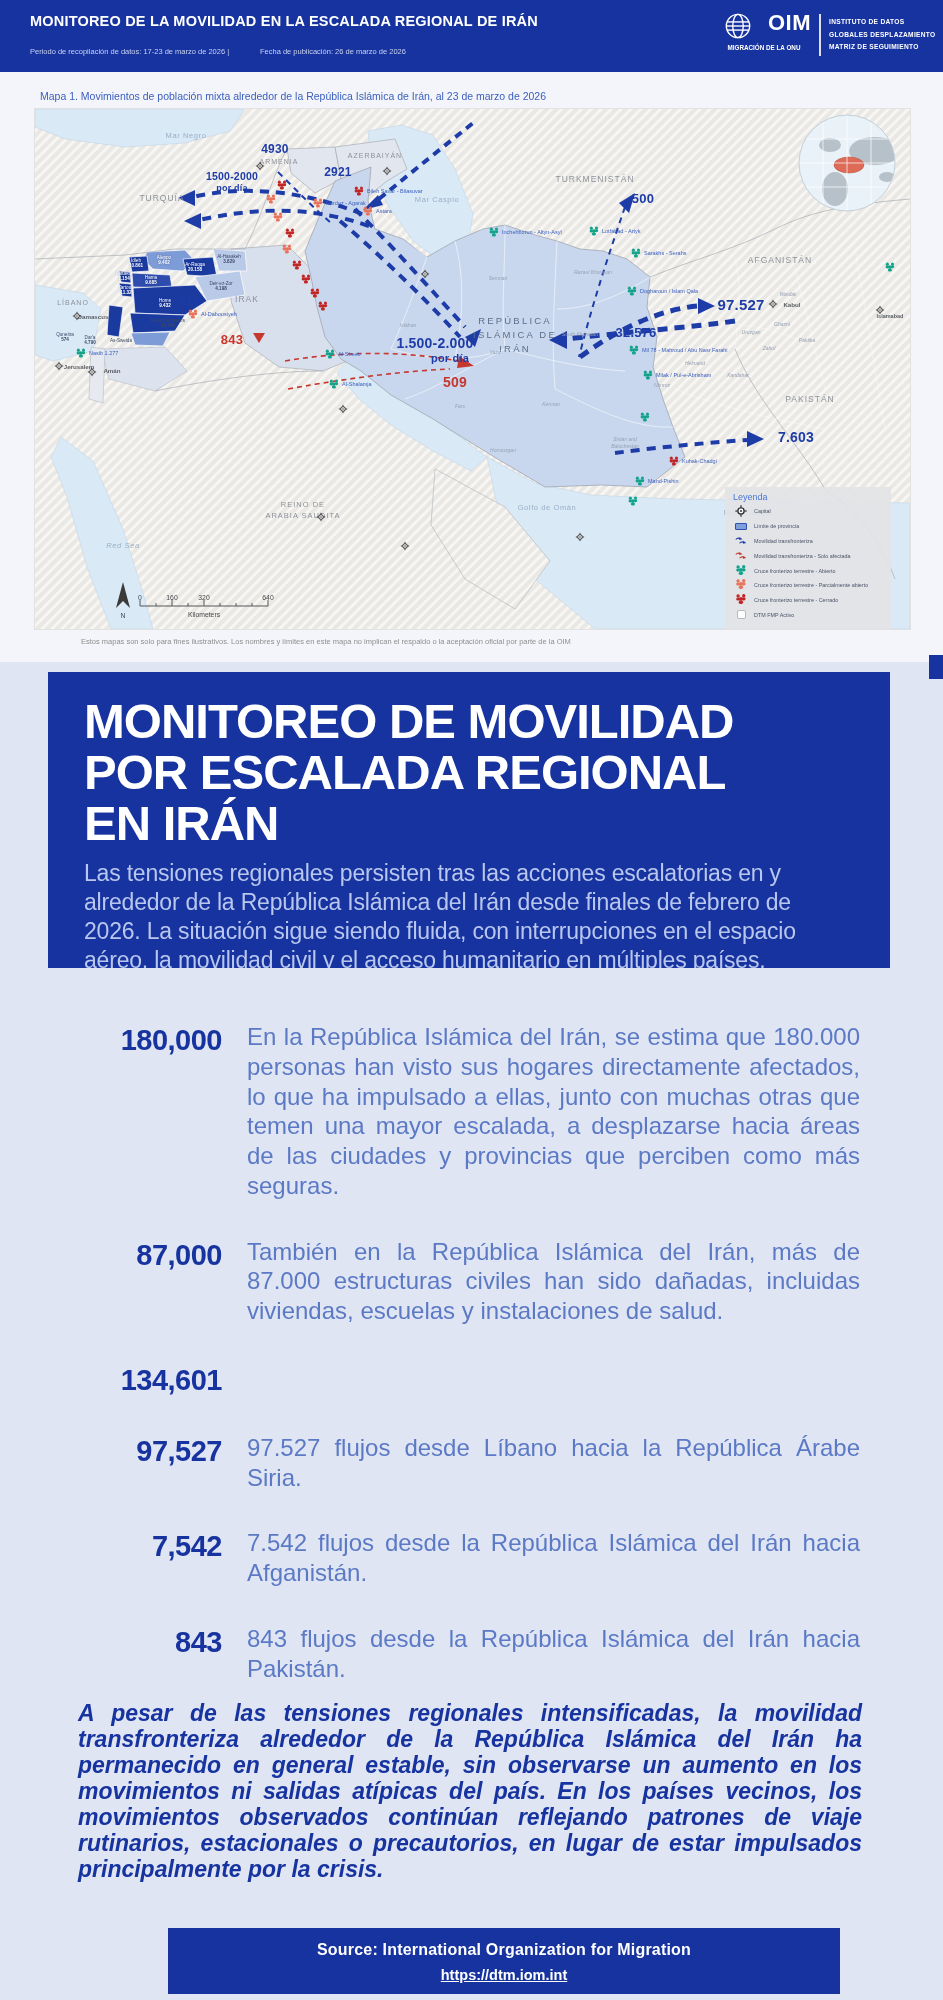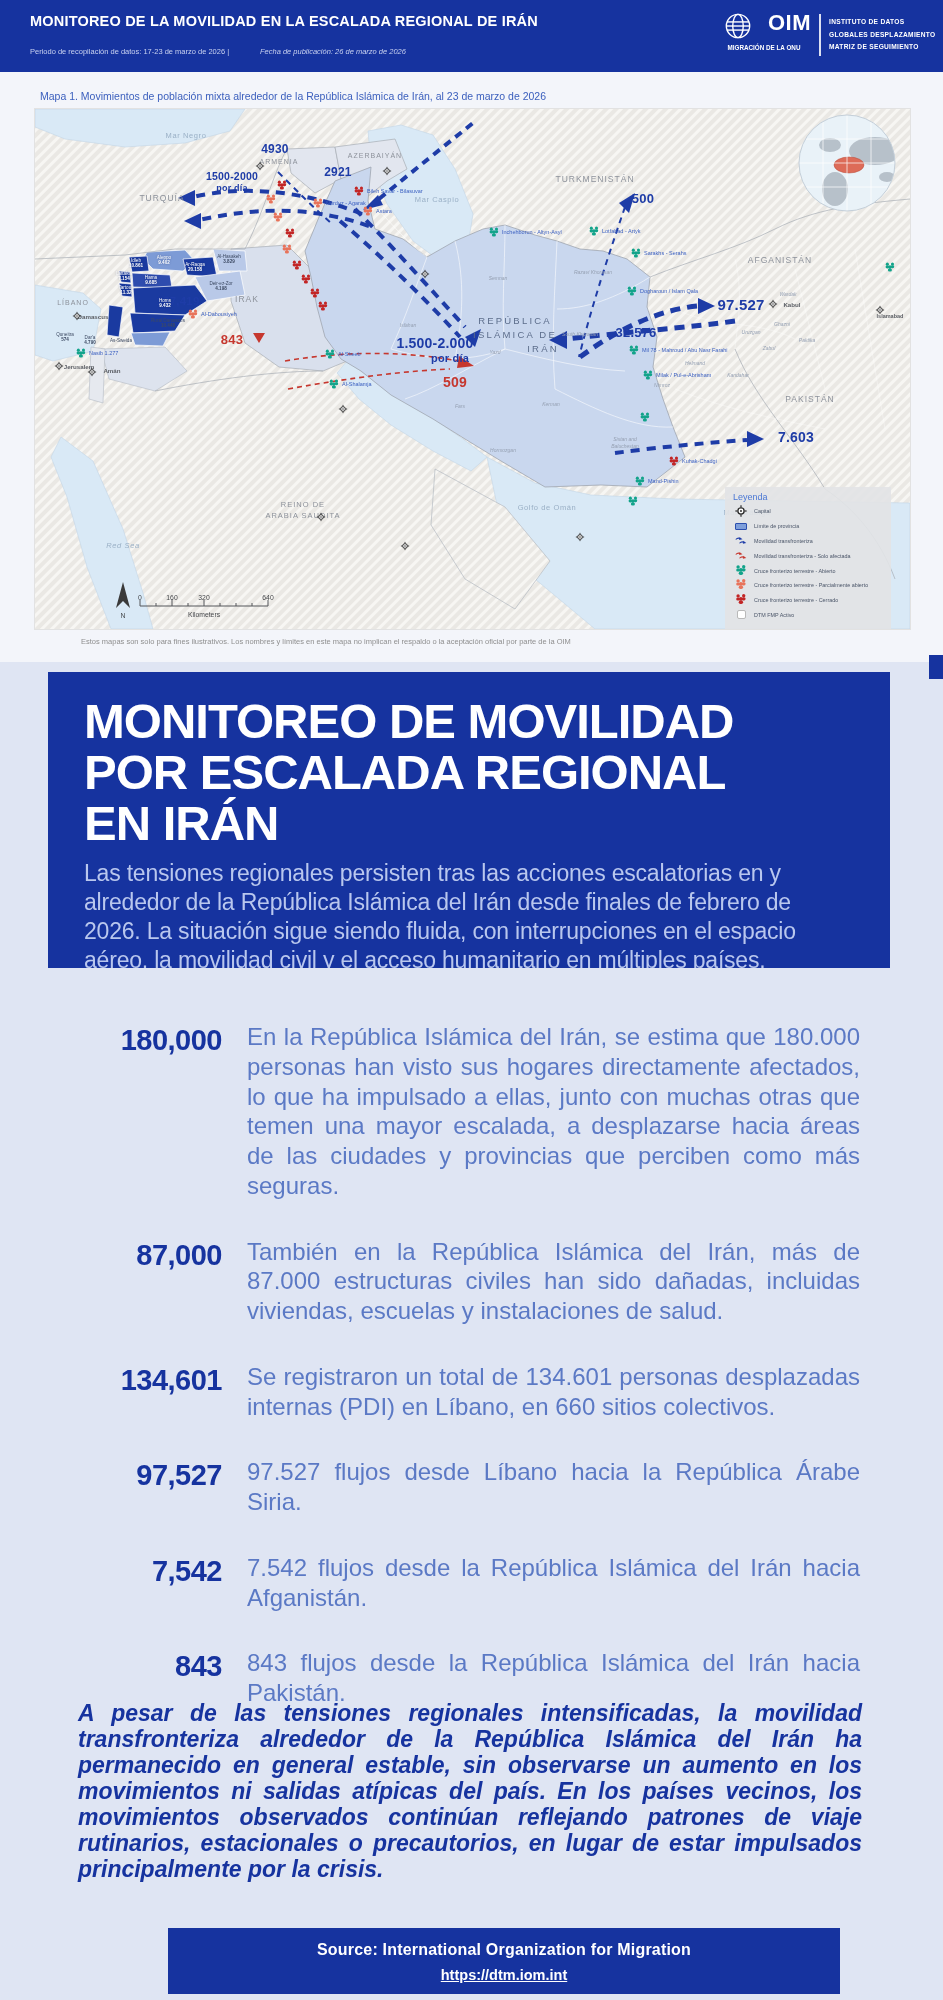--- a/index.html
+++ b/index.html
@@ -6,21 +6,21 @@
   html,body { width:943px; }
   body { height:2000px; position:relative; overflow:hidden;
          font-family:"Liberation Sans", sans-serif; background:#dfe5f3; }
 
   .top-bg { position:absolute; left:0; top:0; width:943px; height:662px; background:#f3f5fa; }
 
   
   header { position:absolute; left:0; top:0; width:943px; height:72px; background:#16339f; color:#fff; z-index:5; }
   .h-title { position:absolute; left:30px; top:13px; font-size:14.5px; font-weight:700; letter-spacing:.2px; }
   .h-sub1 { position:absolute; left:30px; top:47px; font-size:7.5px; color:#c8d1f0; }
-  .h-sub2 { position:absolute; left:260px; top:47px; font-size:7.5px; color:#c8d1f0;font-style:italic; }
+  .h-sub2 { position:absolute; left:260px; top:47px; font-size:7.5px; color:#c8d1f0; }
   .globe { position:absolute; left:724px; top:12px; width:28px; height:28px; }
   .oim-name { position:absolute; left:768px; top:10px; font-size:22px; font-weight:700; letter-spacing:.5px; }
   .oim-sub { position:absolute; left:714px; top:44px; width:100px; text-align:center; font-size:6.3px; font-weight:700; }
   .h-div { position:absolute; left:819px; top:14px; width:2px; height:42px; background:rgba(255,255,255,.85); }
   .dtm-lines { position:absolute; left:829px; top:16px; font-size:6.6px; font-weight:700; letter-spacing:.3px; line-height:12.5px; }
 
   
   .map-title { position:absolute; left:40px; top:90px; font-size:10.5px; color:#3b5fbd; z-index:4; }
   .map-frame { position:absolute; left:34px; top:108px; width:877px; height:522px;
                background:#fcfcfb; border:1px solid #e2e2e2; z-index:4; }
@@ -264,21 +264,21 @@
       <span class="mlbl lbl-country" style="left: 38px; top: 194px; font-size: 7px;">LÍBANO</span>
       <span class="mlbl lbl-country" style="left: 268px; top: 396px; font-size: 7.5px;">REINO DE</span>
       <span class="mlbl lbl-country" style="left: 268px; top: 407px; font-size: 7.5px;">ARABIA SAUDITA</span>
       <span class="mlbl lbl-sea" style="left: 135px; top: 27px; padding-left: 32px;">Mar Negro</span>
       <span class="mlbl lbl-sea" style="left: 402px; top: 91px;">Mar Caspio</span>
       <span class="mlbl lbl-sea" style="left: 512px; top: 399px;">Golfo de Omán</span>
       <span class="mlbl lbl-sea" style="left: 712px; top: 404px;">Mar Arábigo</span>
       <span class="mlbl lbl-sea k-it" style="left: 88px; top: 437px;">Red Sea</span>
       <span class="mlbl lbl-iran" style="left: 480px; top: 212px;">REPÚBLICA</span>
       <span class="mlbl lbl-iran" style="left: 480px; top: 226px;">ISLÁMICA DE</span>
-      <span class="mlbl lbl-iran" style="left: 480px; top: 240px; margin-left: 28px;">IRÁN</span>
+      <span class="mlbl lbl-iran" style="left: 480px; top: 240px;">IRÁN</span>
       <span class="mlbl lbl-num" style="left: 240px; top: 41px; font-size: 12px; color: rgb(30, 60, 167);">4930</span>
       <span class="mlbl lbl-num" style="left: 303px; top: 64px; font-size: 12px; color: rgb(30, 60, 167);">2921</span>
       <span class="mlbl lbl-num" style="left: 608px; top: 90px; font-size: 13px; color: rgb(30, 60, 167);">500</span>
       <span class="mlbl lbl-num" style="left: 197px; top: 68px; font-size: 10.5px; color: rgb(30, 60, 167);">1500-2000</span>
       <span class="mlbl lbl-num" style="left: 197px; top: 79px; font-size: 9px; color: rgb(30, 60, 167);">por día</span>
       <span class="mlbl lbl-num" style="left: 400px; top: 235px; font-size: 14px; color: rgb(30, 60, 167);">1.500-2.000</span>
       <span class="mlbl lbl-num" style="left: 415px; top: 249px; font-size: 11px; color: rgb(30, 60, 167);">por día</span>
       <span class="mlbl lbl-num" style="left: 420px; top: 274px; font-size: 14px; color: rgb(198, 55, 46);">509</span>
       <span class="mlbl lbl-num" style="left: 197px; top: 231px; font-size: 13px; color: rgb(198, 55, 46);">843</span>
       <span class="mlbl lbl-num" style="left: 706px; top: 196px; font-size: 15px; color: rgb(30, 60, 167);">97.527</span>
@@ -841,21 +841,20 @@
     <div class="stat-row">
       <div class="stat-num">180,000</div>
       <div class="stat-txt">En la República Islámica del Irán, se estima que 180.000 personas han visto sus hogares directamente afectados, lo que ha impulsado a ellas, junto con muchas otras que temen una mayor escalada, a desplazarse hacia áreas de las ciudades y provincias que perciben como más seguras.</div>
     </div>
     <div class="stat-row">
       <div class="stat-num">87,000</div>
       <div class="stat-txt">También en la República Islámica del Irán, más de 87.000 estructuras civiles han sido dañadas, incluidas viviendas, escuelas y instalaciones de salud.</div>
     </div>
     <div class="stat-row">
       <div class="stat-num">134,601</div>
-      <div class="stat-txt">Se registraron un total de 134.601 personas desplazadas internas (PDI) en Líbano, en 660 sitios colectivos.</div>
     </div>
     <div class="stat-row">
       <div class="stat-num">97,527</div>
       <div class="stat-txt">97.527 flujos desde Líbano hacia la República Árabe Siria.</div>
     </div>
     <div class="stat-row">
       <div class="stat-num">7,542</div>
       <div class="stat-txt">7.542 flujos desde la República Islámica del Irán hacia Afganistán.</div>
     </div>
     <div class="stat-row">

